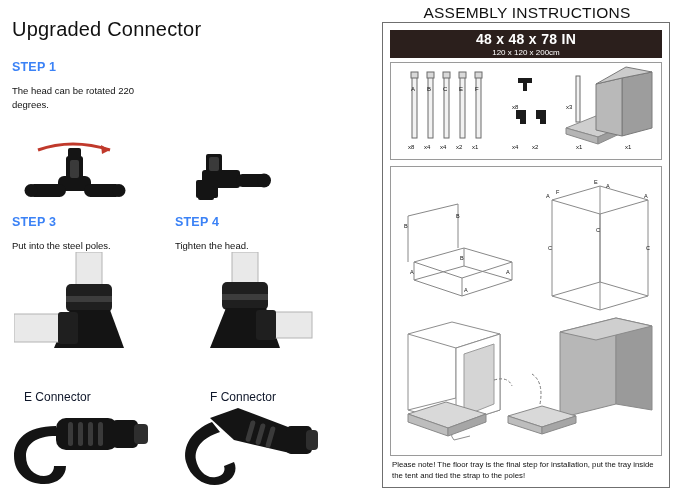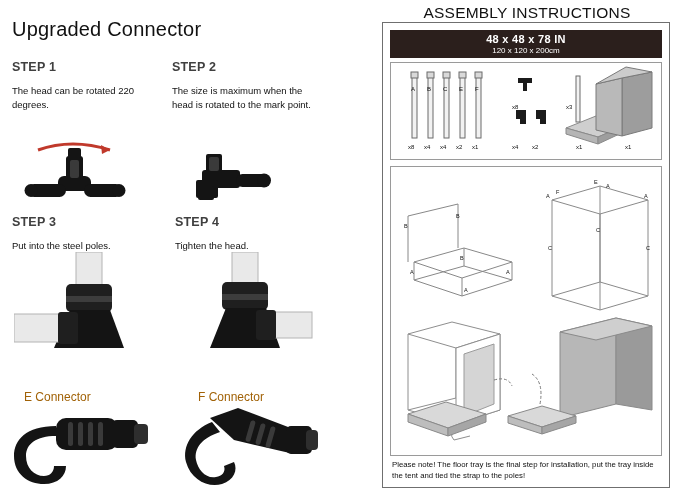--- a/index.html
+++ b/index.html
@@ -36,34 +36,34 @@
     top: 18px;
     font-size: 20px;
     font-weight: 400;
     letter-spacing: 0.2px;
     color: #111;
   }
   .step-block { position: absolute; }
   .step-label {
     font-size: 12.5px;
     font-weight: 700;
-    color: #404040;
+    color: #3b82f6;
     letter-spacing: 0.2px;
   }
   .step-text {
     font-size: 9.5px;
     line-height: 1.45;
     color: #111;
     margin-top: 10px;
     width: 140px;
   }
   .conn-label {
     font-size: 12px;
     font-weight: 400;
-    color: #a16207;
+    color: #0f172a;
   }
 
   
   .right {
     position: absolute;
     left: 382px;
     top: 0;
     width: 290px;
     height: 492px;
   }
@@ -92,21 +92,21 @@
     top: 30px;
     width: 272px;
     height: 28px;
     background: #2b1f1c;
     color: #ffffff;
     display: flex;
     flex-direction: column;
     align-items: center;
     justify-content: center;
   }
-  .size-bar .l1 { font-size: 11px; font-weight: 700; letter-spacing: .3px;}
+  .size-bar .l1 { font-size: 14px; font-weight: 700; letter-spacing: .3px;}
   .size-bar .l2 { font-size: 8px; font-weight: 400; margin-top: 1px;}
 
   .sub-frame {
     position: absolute;
     border: 1px solid #9a9a9a;
     box-sizing: border-box;
   }
   #parts-frame { left: 8px; top: 62px; width: 272px; height: 98px; }
   #assembly-frame { left: 8px; top: 166px; width: 272px; height: 290px; }
 
@@ -154,24 +154,20 @@
           <circle cx="17" cy="50.5" r="6.5"></circle>
           <circle cx="105" cy="50.5" r="6.5"></circle>
           <rect x="54" y="8" width="13" height="10" rx="2"></rect>
         </g>
         <g fill="#3a3a3a">
           <rect x="56" y="20" width="9" height="18" rx="2"></rect>
         </g>
       </svg>
     </div>
 
-    <div class="step-block" style="left:172px; top:60px;">
-      <div class="step-label">STEP 2</div>
-      <div class="step-text">The size is maximum when the head is rotated to the mark point.</div>
-    </div>
     <div class="abs" style="left:176px; top:140px;">
       <svg width="140" height="72" viewBox="0 0 140 72">
         <g fill="#141414">
           <rect x="30" y="14" width="16" height="20" rx="2"></rect>
           <rect x="26" y="30" width="38" height="18" rx="3"></rect>
           <rect x="20" y="40" width="22" height="18" rx="2"></rect>
           <rect x="60" y="34" width="32" height="13" rx="6.5"></rect>
           <circle cx="88" cy="40.5" r="7"></circle>
           <rect x="22" y="46" width="16" height="14" rx="2"></rect>
         </g>
@@ -228,21 +224,21 @@
         </g>
         <g fill="#3a3a3a">
           <rect x="60" y="10" width="5" height="24" rx="2.5"></rect>
           <rect x="70" y="10" width="5" height="24" rx="2.5"></rect>
           <rect x="80" y="10" width="5" height="24" rx="2.5"></rect>
           <rect x="90" y="10" width="5" height="24" rx="2.5"></rect>
         </g>
       </svg>
     </div>
 
-    <div class="abs" style="left:198px; top:390px;text-align:right;">
+    <div class="abs" style="left:210px; top:390px;text-align:right;">
       <div class="conn-label">F Connector</div>
     </div>
     <div class="abs" style="left:176px; top:406px;">
       <svg width="150" height="82" viewBox="0 0 150 82">
         <g fill="#141414">
           <path d="M34 12 L62 2 L120 24 L118 48 L58 34 Z"></path>
           <rect x="110" y="20" width="26" height="28" rx="5"></rect>
           <rect x="130" y="24" width="12" height="20" rx="4" fill="#2e2e2e"></rect>
           <path d="M36 16 C16 24 6 40 10 56 C15 74 32 82 46 78 C58 74 62 64 58 56 L48 60 C50 66 46 70 40 71 C30 73 22 64 20 54 C18 42 26 32 44 26 Z"></path>
         </g>

